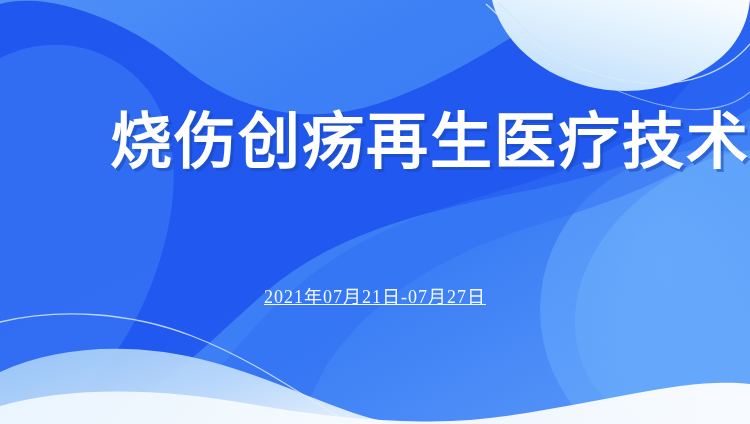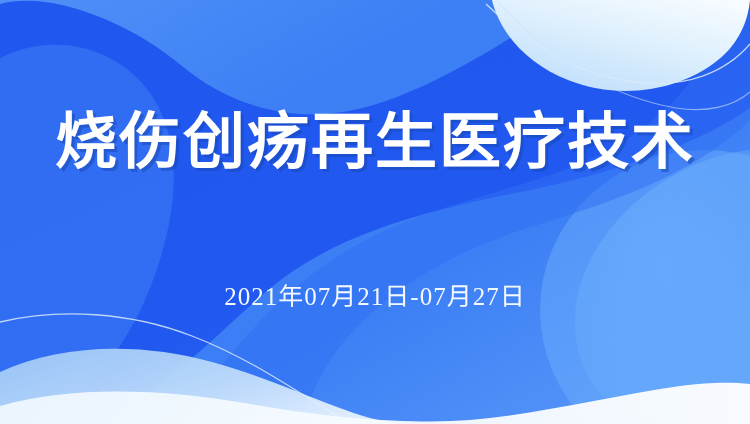--- a/index.html
+++ b/index.html
@@ -30,21 +30,21 @@
     display: flex;
     flex-direction: column;
     align-items: center;
     z-index: 5;
   }
   .title-main {
     position: absolute;
     top: 103px;
     left: 0;
     right: 0;
-    text-align: center;
+    text-align: right;
     color: #ffffff;
     font-size: 62px;
     line-height: 78px;
     font-weight: 700;
     letter-spacing: 2px;
     white-space: nowrap;
     text-shadow: 3px 3px 0 rgba(26, 72, 180, 0.55);
     font-family: "DejaVu Sans", "Liberation Sans", sans-serif;
   }
   .title-sub {
@@ -62,26 +62,27 @@
     text-shadow: 2px 2px 0 rgba(40, 92, 196, 0.45);
     font-family: "DejaVu Sans", "Liberation Sans", sans-serif;
   }
   .title-date {
     position: absolute;
     top: 281px;
     left: 0;
     right: 0;
     text-align: center;
     color: #f4f9ff;
-    font-size: 25px;
+    font-size: 18px;
     line-height: 32px;
     font-weight: 400;
     letter-spacing: 1px;
     white-space: nowrap;
     font-family: "Liberation Serif", "DejaVu Serif", serif;
+    text-decoration: underline;
   }
 </style>
 </head>
 <body>
 
 <div id="banner">
 
   <svg id="bg-layer" viewBox="0 0 750 424" preserveAspectRatio="none">
     <defs>
       <linearGradient id="gradBase" x1="0" y1="0" x2="1" y2="1">

